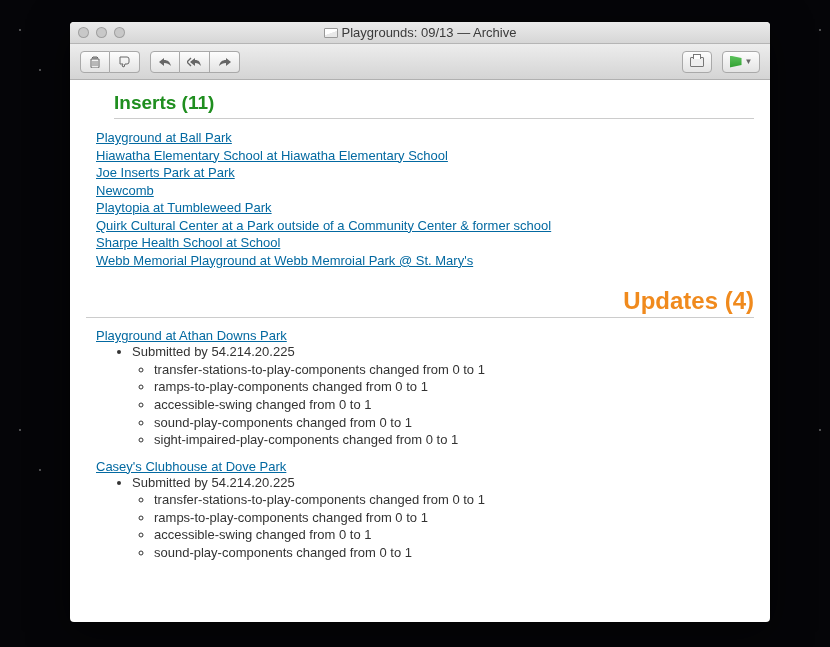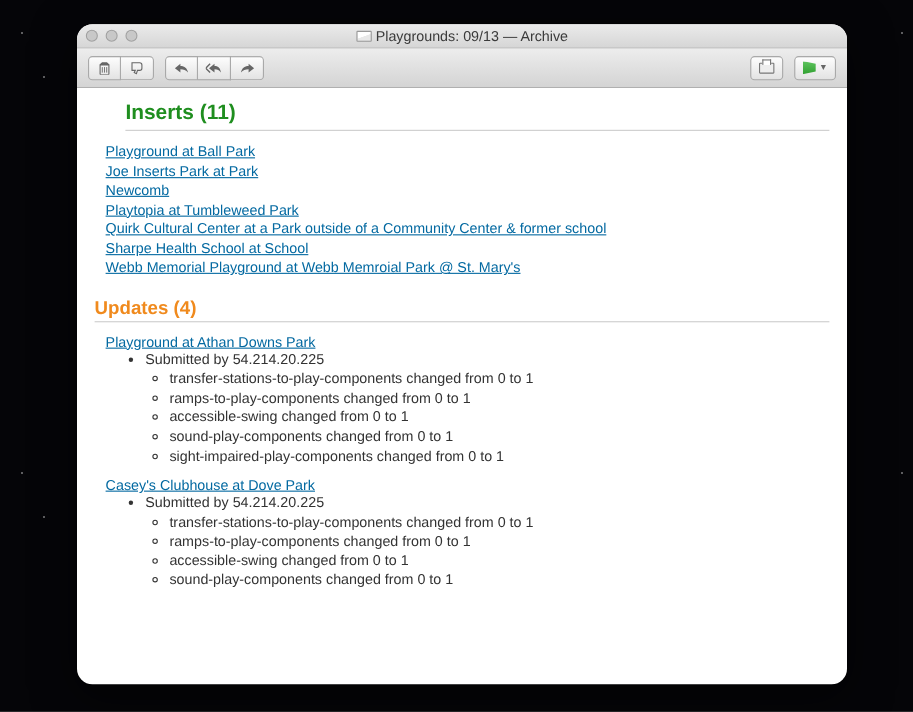--- a/index.html
+++ b/index.html
@@ -37,21 +37,21 @@
       background-repeat: repeat;
       background-size: 400px 400px;
     }
     .window {
       position: absolute;
       left: 70px;
       top: 22px;
       width: 700px;
       height: 600px;
       background: #fff;
-      border-radius: 14px;
+      border-radius: 4px;
       box-shadow: 0 10px 40px rgba(0,0,0,0.6), 0 0 0 1px rgba(0,0,0,0.2);
       display: flex;
       flex-direction: column;
       overflow: hidden;
     }
     .titlebar {
       height: 22px;
       background: linear-gradient(#ebebeb, #d6d6d6);
       border-bottom: 1px solid #b5b5b5;
       display: flex;
@@ -131,26 +131,27 @@
       color: #1f8e1f;
       font-size: 19px;
       font-weight: bold;
       border-bottom: 1px solid #ccc;
       padding-bottom: 4px;
       margin-bottom: 10px;
       margin-left: 28px;
     }
     h2.updates {
       color: #f08a1d;
-      font-size: 17px;
+      font-size: 24px;
       font-weight: bold;
       border-bottom: 1px solid #ccc;
       padding-bottom: 2px;
       margin-top: 18px;
       margin-bottom: 10px;
+      text-align: right;
     }
     ul.linklist {
       list-style: none;
       padding-left: 10px;
     }
     ul.linklist li { line-height: 1.35; }
     a.lk {
       color: #0369a1;
       text-decoration: underline;
     }
@@ -241,20 +242,21 @@
         <span class="flag"></span>
         <span style="font-size:8px;color:#666">▼</span>
       </div>
     </div>
   </div>
 
   <div class="content">
     <h2 class="inserts">Inserts (11)</h2>
     <ul class="linklist">
       <li><a class="lk">Playground at Ball Park</a></li>
+      <li><a class="lk">Hiawatha Elementary School at Hiawatha Elementary School</a></li>
       <li><a class="lk">Joe Inserts Park at Park</a></li>
       <li><a class="lk">Newcomb</a></li>
       <li><a class="lk">Playtopia at Tumbleweed Park</a></li>
       <li><a class="lk">Quirk Cultural Center at a Park outside of a Community Center &amp; former school</a></li>
       <li><a class="lk">Sharpe Health School at School</a></li>
       <li><a class="lk">Webb Memorial Playground at Webb Memroial Park @ St. Mary's</a></li>
     </ul>
 
     <h2 class="updates">Updates (4)</h2>
 

